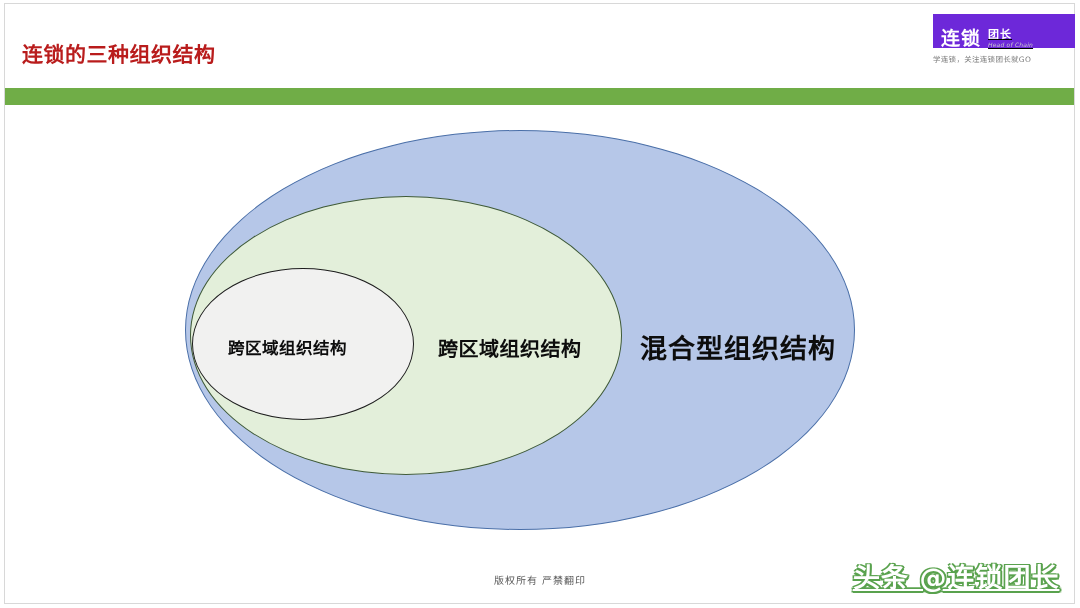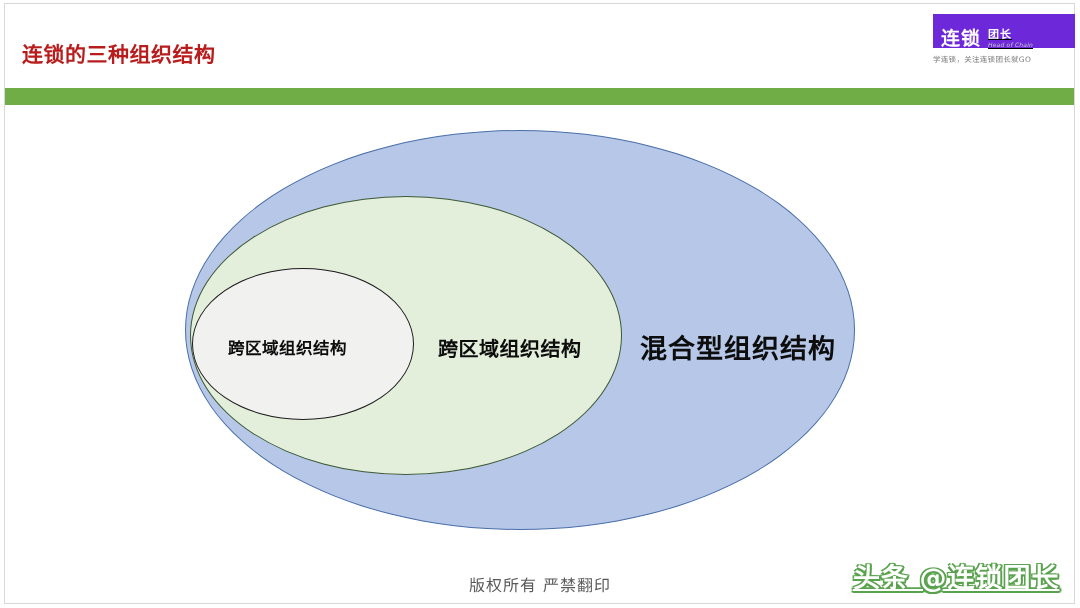--- a/index.html
+++ b/index.html
@@ -166,21 +166,21 @@
     letter-spacing: 0.5px;
   }
 
   
   .footer-copyright {
     position: absolute;
     left: 0;
     top: 572px;
     width: 1080px;
     text-align: center;
-    font-size: 16px;
+    font-size: 10px;
     color: #5a5a5a;
     letter-spacing: 1px;
   }
   .watermark {
     position: absolute;
     left: 853px;
     top: 556px;
     font-size: 27px;
     font-weight: bold;
     color: #ffffff;

